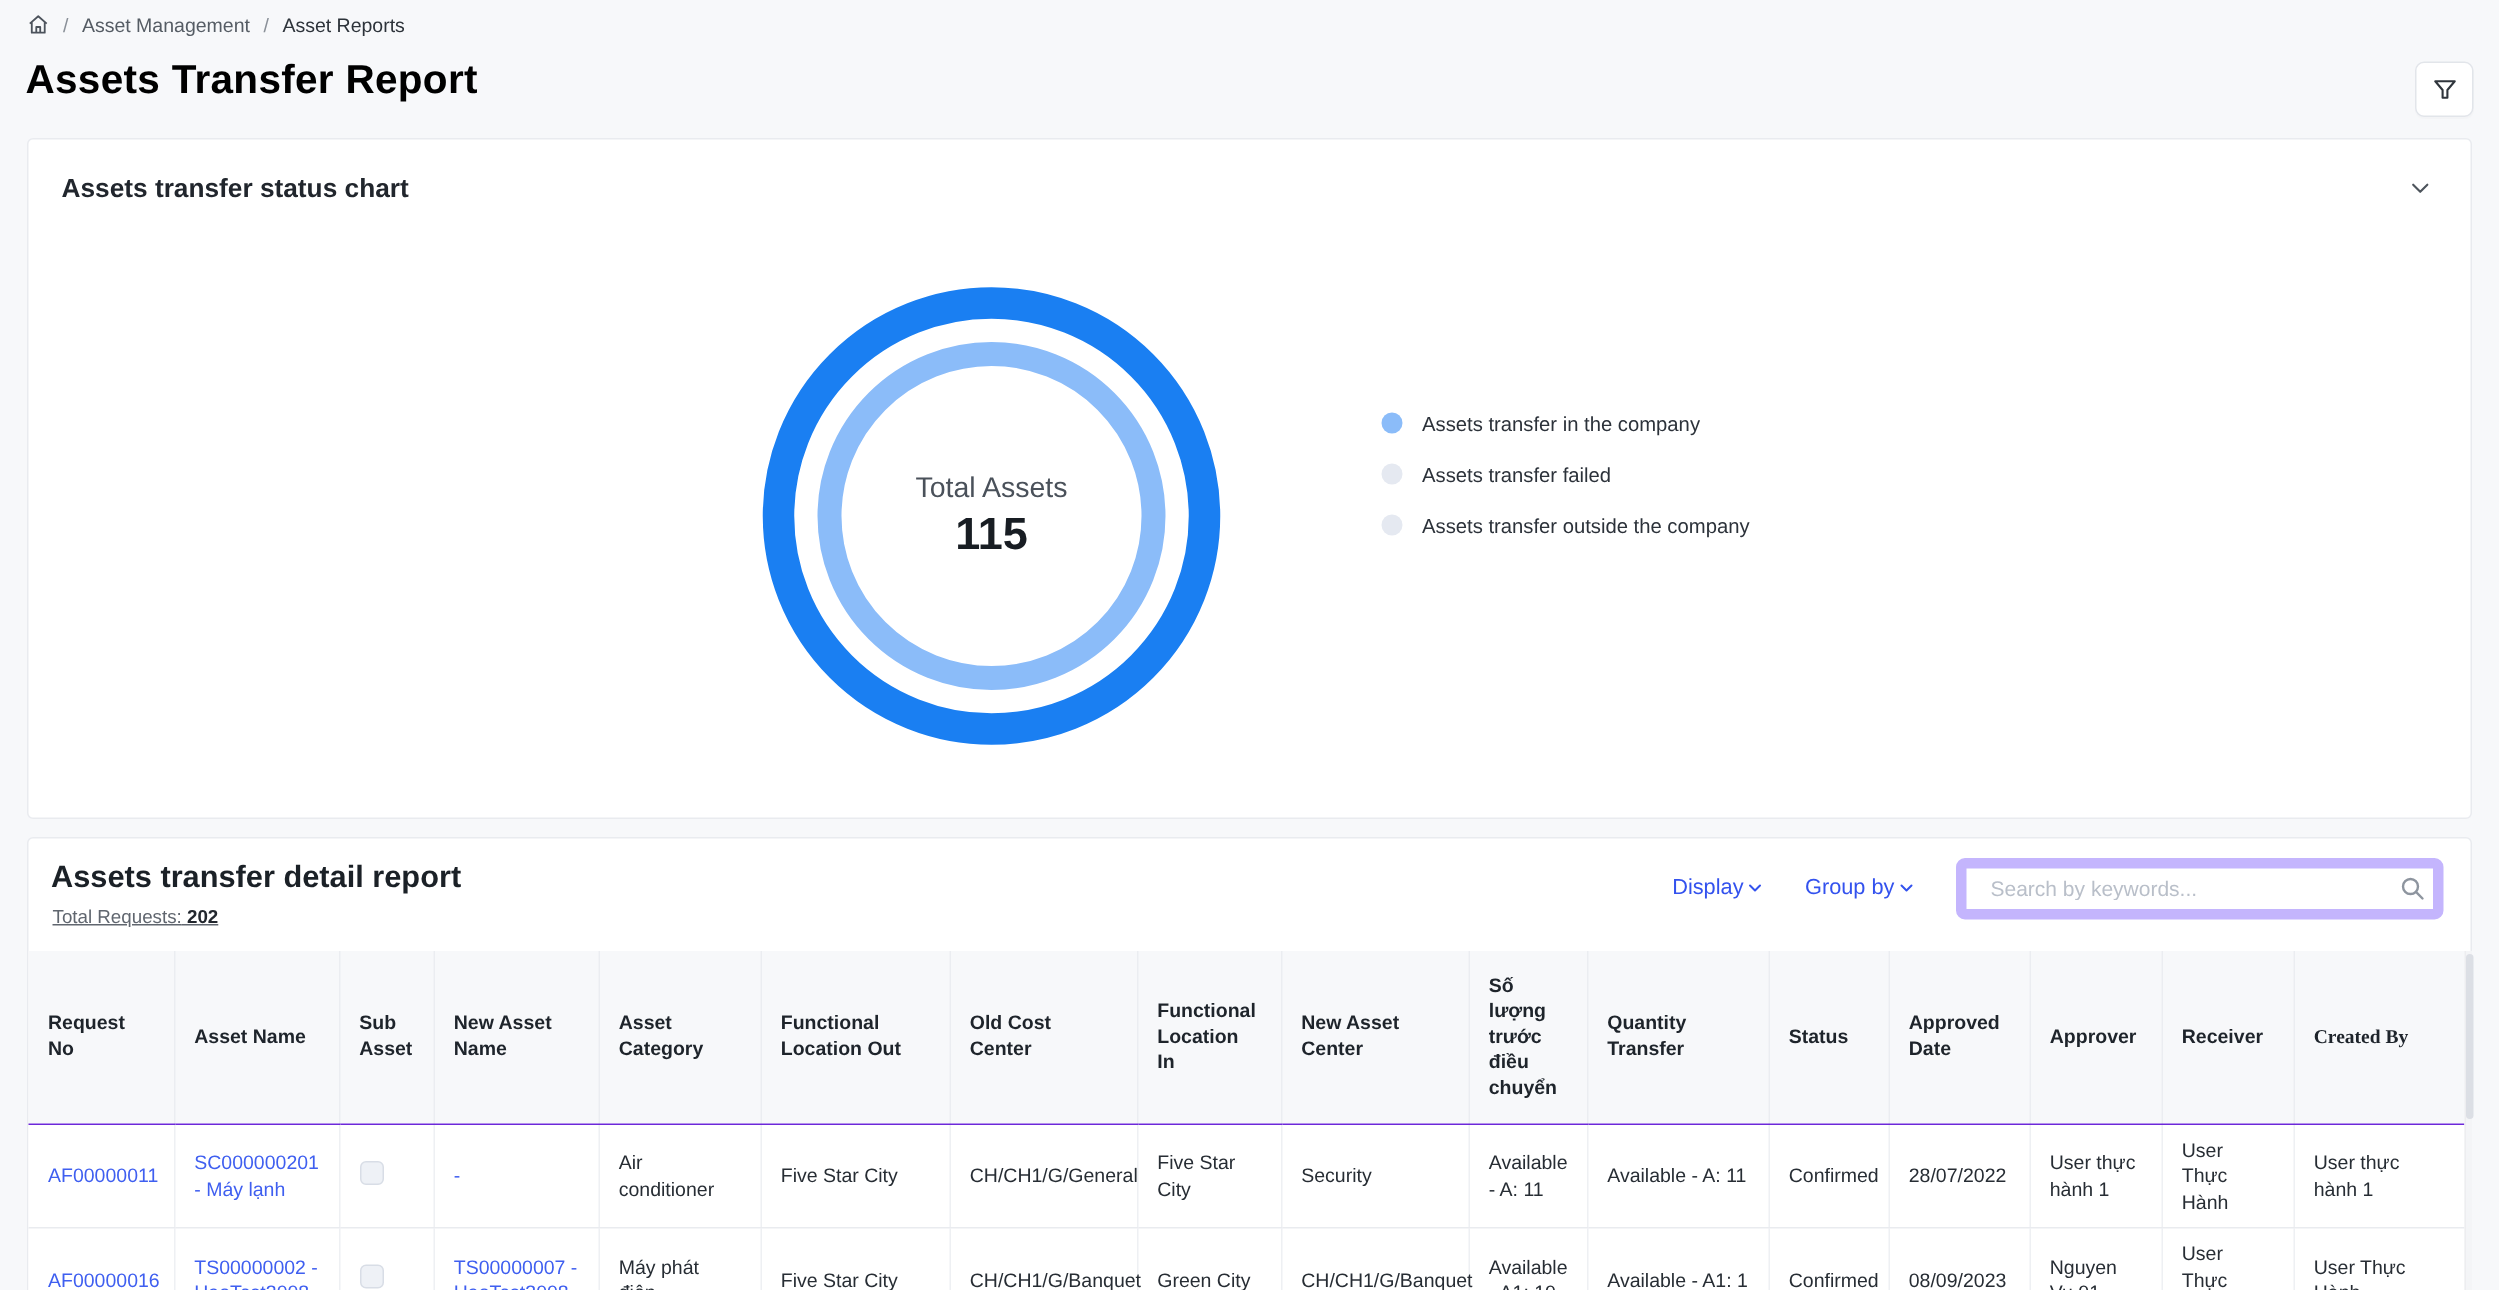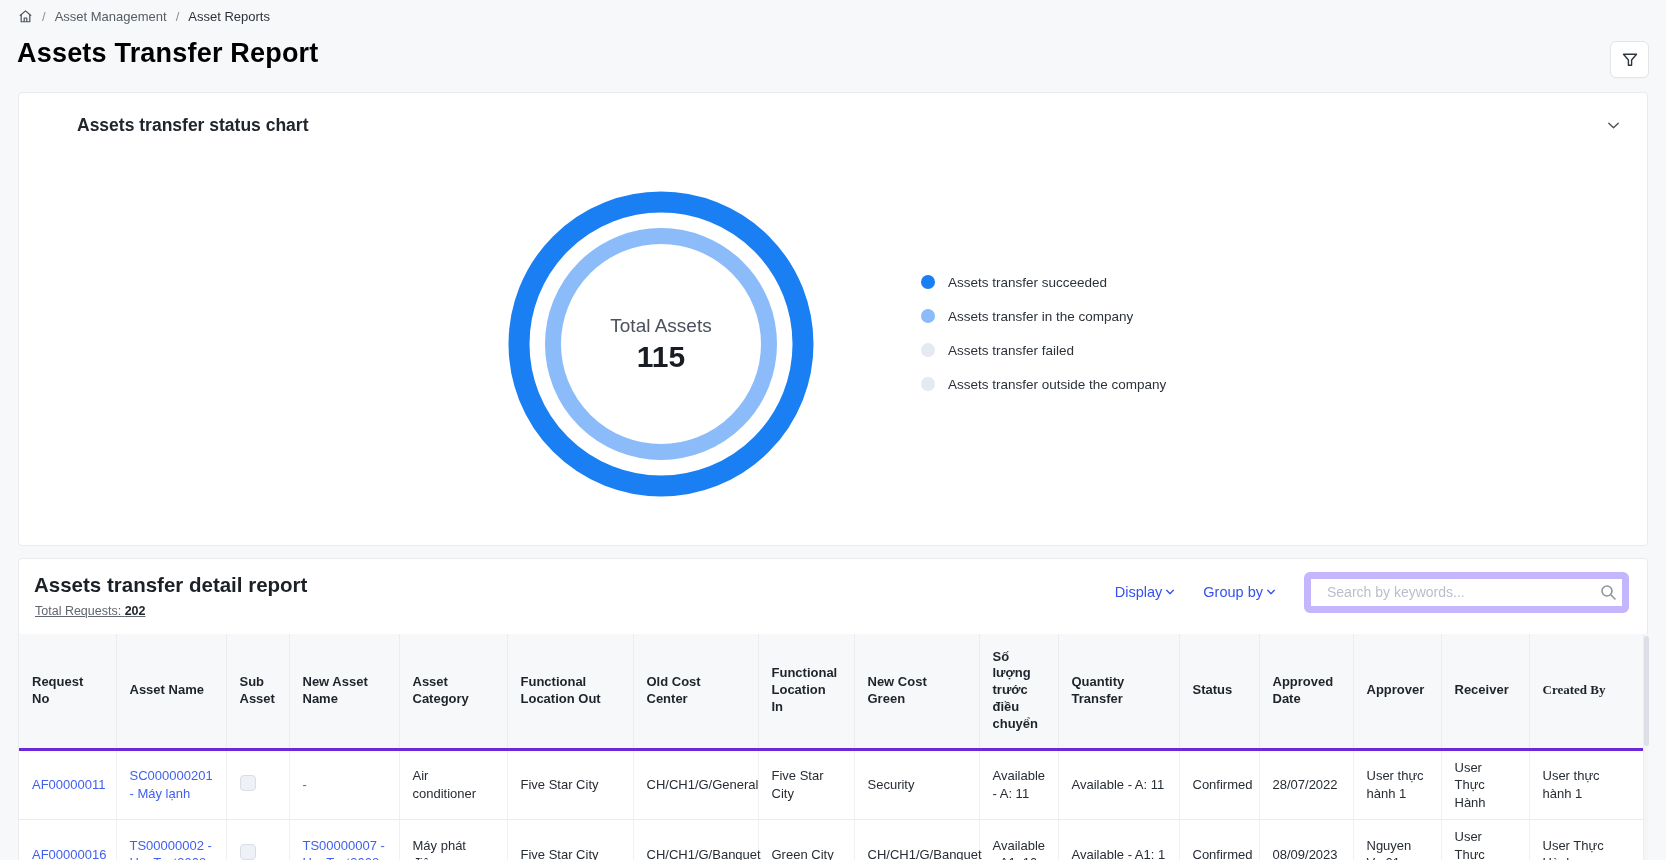--- a/index.html
+++ b/index.html
@@ -16,21 +16,21 @@
   .breadcrumb .crumb { cursor:pointer; }
   .breadcrumb .crumb.last { color:#2d333a; }
   
   .page-title { position:absolute; left:17px; top:38px; font-size:27px; font-weight:700; color:#000000; letter-spacing:.2px; }
   .filter-btn { position:absolute; left:1610px; top:41px; width:39px; height:37px; background:#fff; border:1px solid #e2e5ea; border-radius:6px; display:flex; align-items:center; justify-content:center; cursor:pointer; box-shadow:0 1px 1px rgba(0,0,0,.02); }
   
   .card { position:absolute; left:18px; width:1630px; background:#fff; border:1px solid #e9ebef; border-radius:4px; }
   .card-chart { top:92px; height:454px; }
   .card-detail { top:558px; height:330px; }
   .chart-card-header { display:flex; align-items:center; justify-content:space-between; padding:20px 22px 0 22px; }
-  .chart-card-title { font-size:17.5px; font-weight:700; color:#21262d;margin-left:36px; }
+  .chart-card-title { font-size:17.5px; font-weight:700; color:#21262d; }
   .collapse-btn { cursor:pointer; display:flex; align-items:center; justify-content:center; width:24px; height:24px; }
   
   .donut-wrap { position:absolute; left:487px; top:96px; width:310px; height:310px; }
   .donut-center { position:absolute; inset:0; display:flex; flex-direction:column; align-items:center; justify-content:center; gap:3px; }
   .donut-center .lbl { font-size:19px; color:#4a515a; }
   .donut-center .val { font-size:30px; font-weight:700; color:#181d23; }
   
   .legend { position:absolute; left:902px; top:172px; display:flex; flex-direction:column; }
   .legend-item { display:flex; align-items:center; gap:13px; height:34px; cursor:pointer; }
   .legend-dot { width:14px; height:14px; border-radius:50%; flex:0 0 auto; }
@@ -41,21 +41,21 @@
   .detail-sub b { color:#22272e; }
   .controls { position:absolute; top:12px; right:18px; height:42px; display:flex; align-items:center; gap:27px; }
   .ctl-btn { display:flex; align-items:center; gap:2px; color:#3352ee; font-size:14.5px; cursor:pointer; white-space:nowrap; }
   .search-box { position:relative; width:325px; height:41px; }
   .search-box input { width:100%; height:100%; border:7px solid #c4b5fd; border-radius:6px; padding:0 38px 0 16px; font-size:14px; color:#333; font-family:inherit; background:#fff; outline:none; }
   .search-box input::placeholder { color:#b9bfc9; }
   .search-icon { position:absolute; right:11px; top:11px; cursor:pointer; }
   
   .table-zone { position:absolute; left:0; top:75px; width:1628px; }
   table { border-collapse:collapse; table-layout:fixed; width:1624px; font-size:13px; }
-  thead th { height:115px; background:#f7f8fa; font-weight:700; color:#1e242b; text-align:left; vertical-align:middle; padding:8px 13px; border-right:1px solid #ebedf1; border-bottom:3px solid #6d28d9; line-height:1.3; }
+  thead th { height:115px; background:#f7f8fa; font-weight:700; color:#1e242b; text-align:left; vertical-align:middle; padding:8px 13px; border-right:1px solid #ebedf1; border-bottom:1px solid #6d28d9; line-height:1.3; }
   thead th:last-child { border-right:none;font-family:Liberation Serif, serif; }
   tbody td { background:#fff; color:#272d34; vertical-align:middle; padding:8px 13px; border-right:1px solid #eef0f3; border-bottom:1px solid #e9ebef; line-height:1.35; }
   tbody td:last-child { border-right:none; }
   tbody tr { height:51px; }
   .cell-link { color:#3f5ff0; cursor:pointer; }
   .checkbox { display:inline-block; width:16px; height:16px; border-radius:4px; background:#eef1f6; border:1px solid #d8dde6; cursor:pointer; }
   .vscroll { position:absolute; left:1624px; top:0; width:5px; height:285px; background:#f4f5f7; border-left:1px solid #ededf0; }
   .vscroll .thumb { position:absolute; left:0; top:2px; width:5px; height:110px; border-radius:3px; background:#dcdfe5; }
   svg { display:block; }
 </style>
@@ -102,24 +102,20 @@
       <circle cx="155" cy="155" r="142" fill="none" stroke="#1a7ff2" stroke-width="21"></circle>
       <circle cx="155" cy="155" r="108" fill="none" stroke="#8bbcf9" stroke-width="16"></circle>
     </svg>
     <div class="donut-center">
       <div class="lbl">Total Assets</div>
       <div class="val">115</div>
     </div>
   </div>
 
   <div class="legend">
-      <div class="legend-item">
-        <span class="legend-dot" style="background: rgb(26, 127, 242);"></span>
-        <span class="legend-label">Assets transfer succeeded</span>
-      </div>
       <div class="legend-item">
         <span class="legend-dot" style="background: rgb(139, 188, 249);"></span>
         <span class="legend-label">Assets transfer in the company</span>
       </div>
       <div class="legend-item">
         <span class="legend-dot" style="background: rgb(229, 233, 241);"></span>
         <span class="legend-label">Assets transfer failed</span>
       </div>
       <div class="legend-item">
         <span class="legend-dot" style="background: rgb(229, 233, 241);"></span>
@@ -186,21 +182,21 @@
         <thead>
           <tr>
             <th>Request No</th>
             <th>Asset Name</th>
             <th>Sub Asset</th>
             <th>New Asset Name</th>
             <th>Asset Category</th>
             <th>Functional Location Out</th>
             <th>Old Cost Center</th>
             <th>Functional Location In</th>
-            <th>New Cost Green</th>
+            <th>New Asset Center</th>
             <th>Số lượng trước điều chuyển</th>
             <th>Quantity Transfer</th>
             <th>Status</th>
             <th>Approved Date</th>
             <th>Approver</th>
             <th>Receiver</th>
             <th>Created By</th>
           </tr>
         </thead>
         <tbody>

